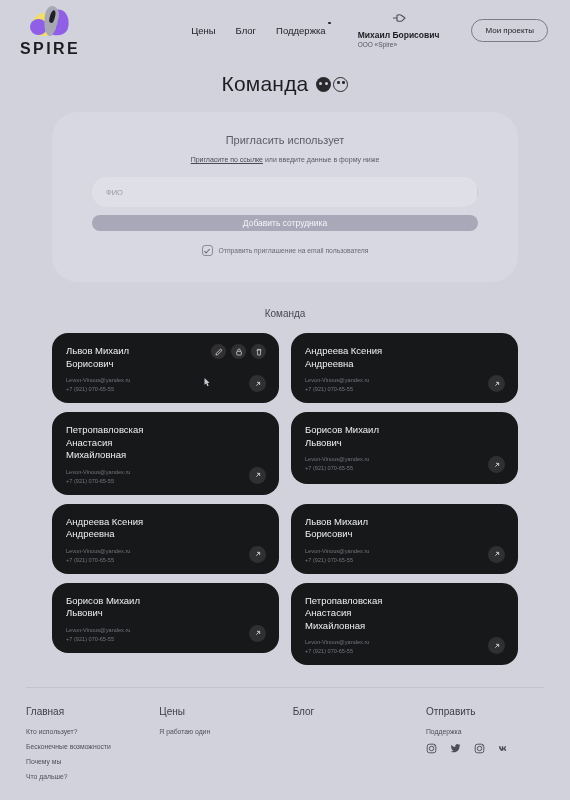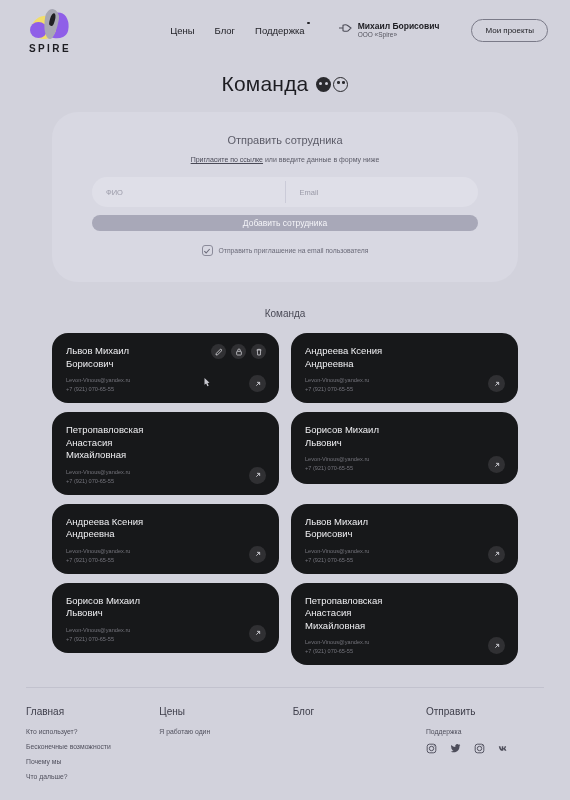--- a/index.html
+++ b/index.html
@@ -35,29 +35,29 @@
   .logo-mark .blob-gray {
     position:absolute; left: 16px; top: 1px; width: 14px; height: 30px;
     background:#a8a8b4; border-radius: 45% 55% 40% 60% / 30% 30% 70% 70%;
     transform: rotate(10deg);
   }
   .logo-mark .blob-dark {
     position:absolute; left: 22px; top: 5px; width: 5px; height: 13px;
     background:#202024; border-radius: 50% 50% 40% 40%;
     transform: rotate(16deg);
   }
-  .logo-text { font-size: 10px; letter-spacing: 2.4px; font-weight: 700; color:#1d1d22; margin-top: 1px;}
+  .logo-text { font-size: 16px; letter-spacing: 2.4px; font-weight: 700; color:#1d1d22; margin-top: 1px;}
 
   .nav { margin-left: auto; display: flex; align-items: center; gap: 20px; }
   .nav-link { font-size: 9.5px; color: #232329; text-decoration: none; position: relative; }
   .nav-link .dot-sup {
     position: absolute; top: -3px; right: -5px; width: 2.5px; height: 2.5px;
     background:#232329; border-radius: 50%;
   }
-  .user-block { display:flex; align-items:flex-start; gap: 5px; margin-left: 12px; }
+  .user-block { display:flex; align-items:center; gap: 5px; margin-left: 12px; flex-direction: column; }
   .hand-icon { width: 16px; height: 14px; color: #4a4a55; display:block; }
   .user-names { line-height: 1.25; }
   .user-name { font-size: 8.5px; font-weight: 700; color: #1d1d22; }
   .user-org { font-size: 6.5px; color: #55555f; }
   .projects-btn {
     margin-left: 12px; border: 1px solid #7a7a88; border-radius: 14px;
     padding: 6px 13px; font-size: 8px; font-weight: 400; color:#1d1d22;
     background: transparent; cursor: pointer; white-space: nowrap;
   }
 
@@ -189,28 +189,27 @@
 
   <div class="page-title-row">
     <div class="page-title">Команда</div>
     <div class="emoji-pair">
       <div class="emoji-dark"></div>
       <div class="emoji-light"></div>
     </div>
   </div>
 
   <div class="invite-card">
-    <div class="invite-title">Отправить сотрудника</div>
+    <div class="invite-title">Пригласить использует</div>
     <div class="invite-sub">
       <a href="#">Пригласите по ссылке</a><span> или введите данные в форму ниже</span>
     </div>
     <div class="form-row">
       <input type="text" placeholder="ФИО" style="">
       <div class="form-divider"></div>
-      <input type="text" placeholder="Email" style="">
     </div>
     <button class="submit-btn">Добавить сотрудника</button>
     <div class="checkbox-row">
       <div class="checkbox">
         <svg viewBox="0 0 12 12" fill="none" stroke="currentColor" stroke-width="1.6">
             <path d="M2 6.3 L4.7 9 L10 3"></path>
           </svg>
       </div>
       <div class="checkbox-label">Отправить приглашение на email пользователя</div>
     </div>

